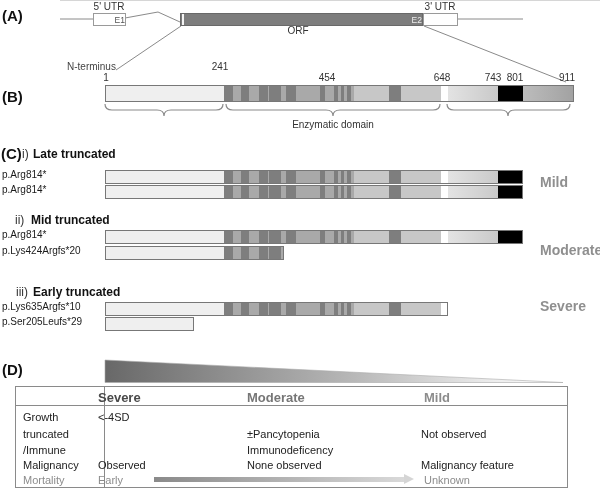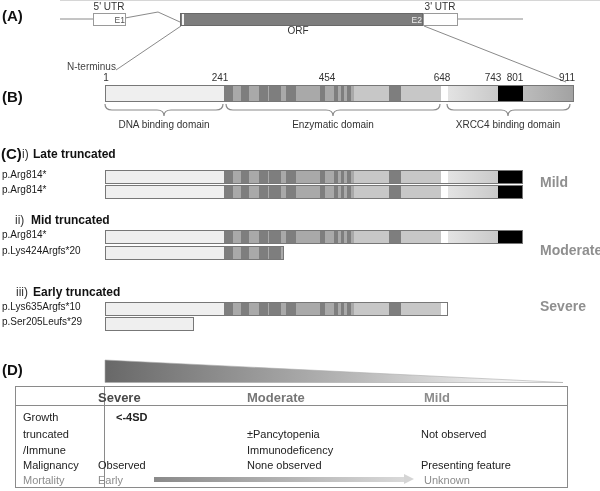--- a/index.html
+++ b/index.html
@@ -85,21 +85,21 @@
     <span class="sliver"></span>
     <span class="lbl">E2</span>
   </div>
   <div class="gbox" style="left:423px;top:13px;width:35px;height:13px;"></div>
 
   <div class="t small" style="left:67px;top:61px;color:#444;">N-terminus</div>
 
   <div class="t panel-label" style="left:2px;top:88px;">(B)</div>
 
   <div class="t ctr" style="left:86px;top:72px;width:40px;">1</div>
-  <div class="t ctr" style="left:200px;top:72px;width:40px;">241</div>
+  <div class="t ctr" style="left:200px;top:61px;width:40px;">241</div>
   <div class="t ctr" style="left:307px;top:72px;width:40px;">454</div>
   <div class="t ctr" style="left:422px;top:72px;width:40px;">648</div>
   <div class="t ctr" style="left:473px;top:72px;width:40px;">743</div>
   <div class="t ctr" style="left:495px;top:72px;width:40px;">801</div>
   <div class="t ctr" style="left:547px;top:72px;width:40px;">911</div>
 
   <div class="pbar" style="top:85px;height:17px;width:469px;">
     <div class="pfull">
         <div class="seg" style="background: rgb(239, 239, 239); left: 0px; width: 118px;"></div>
         <div class="seg" style="background: rgb(169, 169, 169); left: 118px; width: 130px;"></div>
@@ -113,23 +113,21 @@
         <div class="seg stripe" style="left: 180px; width: 10px;"></div>
         <div class="seg stripe" style="left: 214px; width: 5px;"></div>
         <div class="seg stripe" style="left: 228px; width: 4px;"></div>
         <div class="seg stripe" style="left: 235px; width: 3px;"></div>
         <div class="seg stripe" style="left: 241px; width: 4px;"></div>
         <div class="seg stripe" style="left: 283px; width: 12px;"></div>
         <div class="seg blk" style="left: 392px; width: 25px;"></div>
       </div>
   </div>
 
-  <div class="t ctr" style="left:84px;top:119px;width:160px;">DNA binding domain</div>
   <div class="t ctr" style="left:253px;top:119px;width:160px;">Enzymatic domain</div>
-  <div class="t ctr" style="left:428px;top:119px;width:160px;">XRCC4 binding domain</div>
 
   <div class="t panel-label" style="left:1px;top:145px;">(C)</div>
   <div class="t" style="left:22px;top:148px;font-size:12px;">i)</div>
   <div class="t bold" style="left:33px;top:148px;font-size:12px;color:#111;">Late truncated</div>
 
   <div class="t" style="left:2px;top:169px;color:#1a1a1a;">p.Arg814*</div>
   <div class="t" style="left:2px;top:184px;color:#1a1a1a;">p.Arg814*</div>
   <div class="pbar" style="top:170px;height:14px;width:418px;">
       <div class="pfull">
         <div class="seg" style="background: rgb(239, 239, 239); left: 0px; width: 118px;"></div>
@@ -246,29 +244,29 @@
     <div class="th severe" style="left:82px;top:3px;">Severe</div>
     <div class="th moderate" style="left:231px;top:3px;">Moderate</div>
     <div class="th mild" style="left:408px;top:3px;">Mild</div>
 
     <div class="td" style="left:7px;top:24px;">Growth</div>
     <div class="td" style="left:7px;top:41px;">truncated</div>
     <div class="td" style="left:7px;top:57px;">/Immune</div>
     <div class="td" style="left:7px;top:72px;">Malignancy</div>
     <div class="td gray" style="left:7px;top:87px;">Mortality</div>
 
-    <div class="td" style="left:100px;top:24px;font-weight:bold;">&lt;-4SD</div>
+    <div class="td" style="left:82px;top:24px;">&lt;-4SD</div>
     <div class="td" style="left:82px;top:72px;">Observed</div>
     <div class="td gray" style="left:82px;top:87px;">Early</div>
 
     <div class="td" style="left:231px;top:41px;">±Pancytopenia</div>
     <div class="td" style="left:231px;top:57px;">Immunodeficency</div>
     <div class="td" style="left:231px;top:72px;">None observed</div>
 
     <div class="td" style="left:405px;top:41px;">Not observed</div>
-    <div class="td" style="left:405px;top:72px;">Presenting feature</div>
+    <div class="td" style="left:405px;top:72px;">Malignancy feature</div>
     <div class="td gray" style="left:408px;top:87px;">Unknown</div>
 
     <div class="arrow-body"></div>
     <div class="arrow-head"></div>
   </div>
 
 </div>
 
 </body></html>

